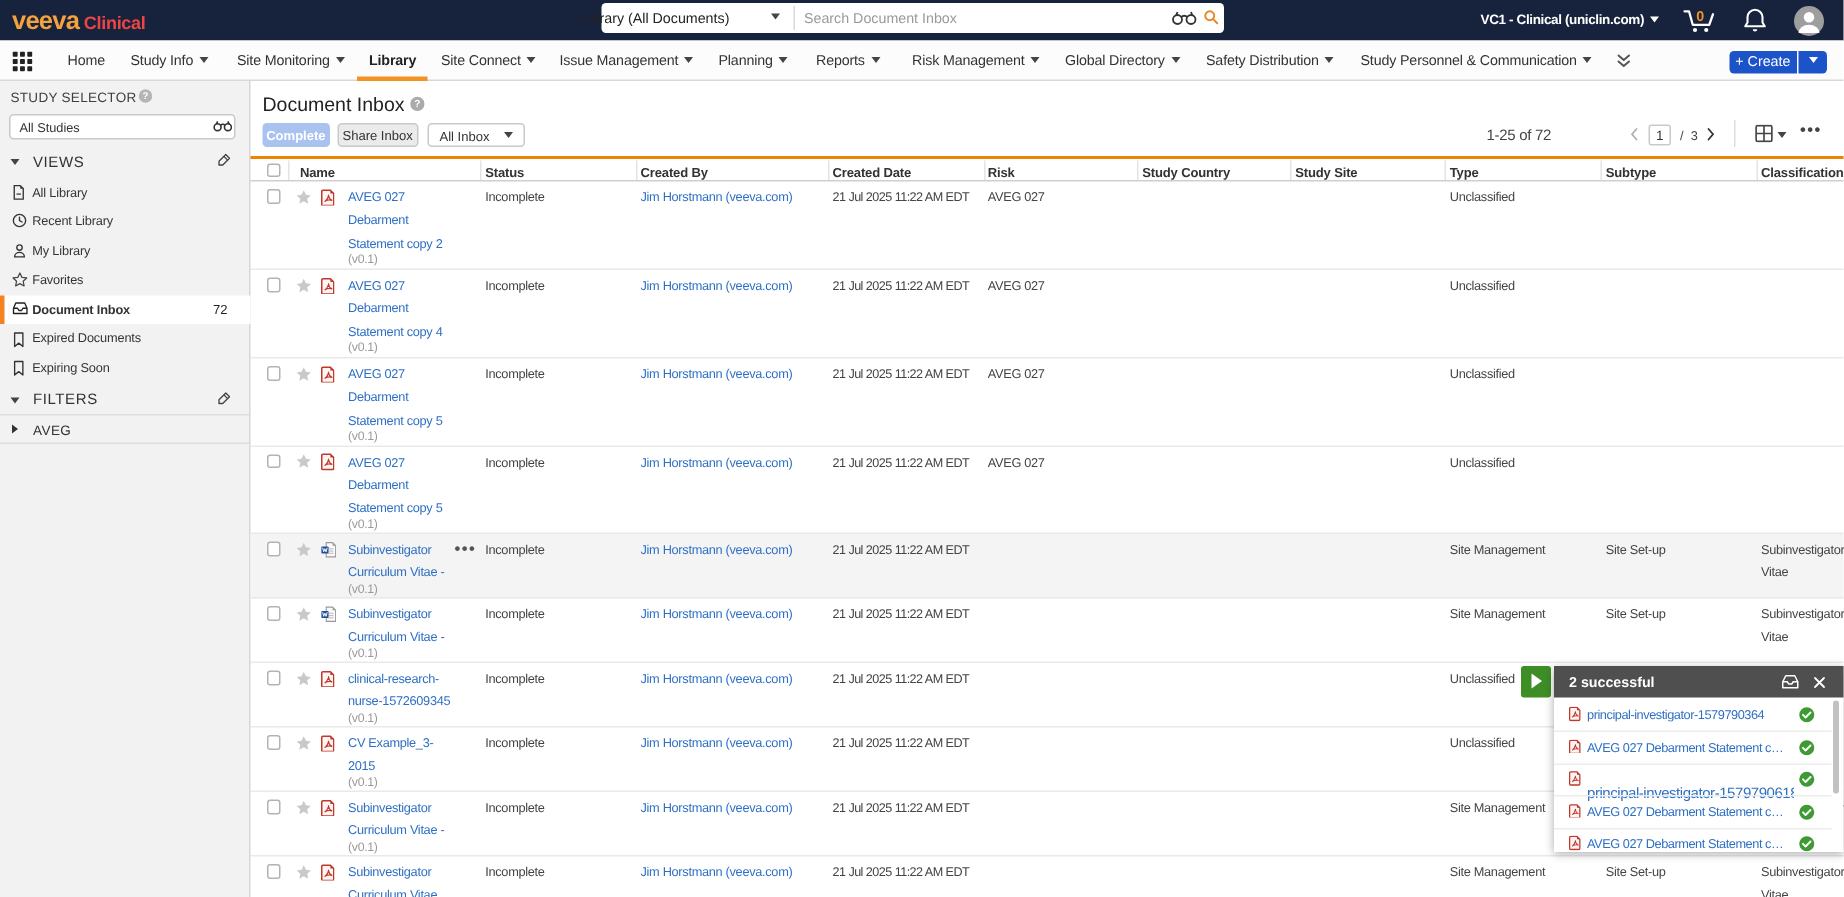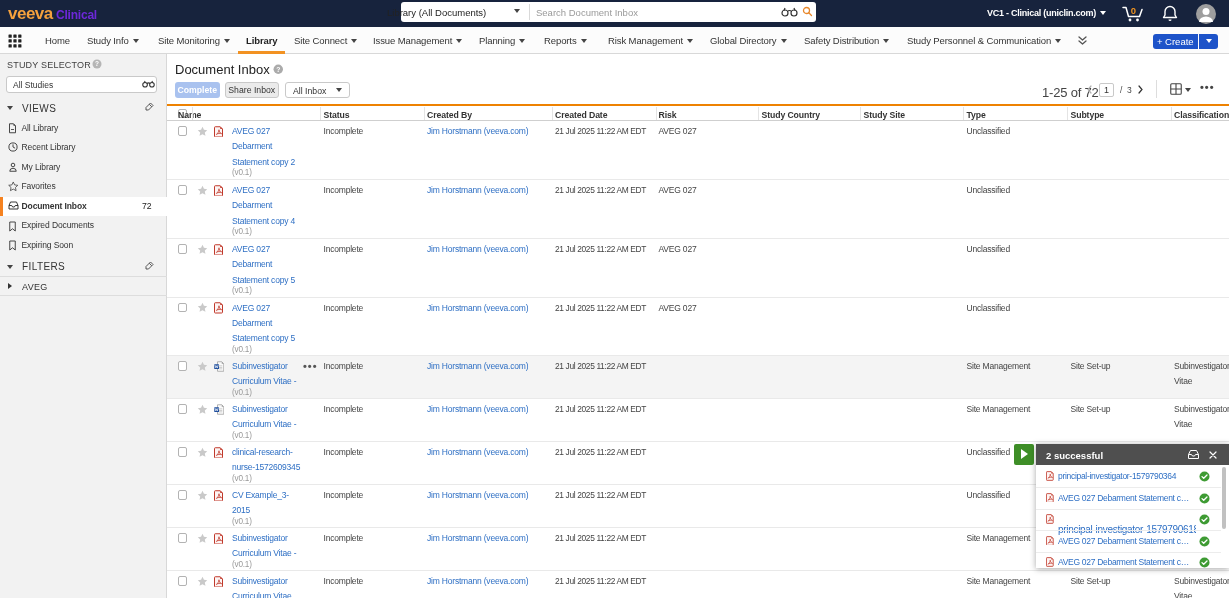--- a/index.html
+++ b/index.html
@@ -13,21 +13,21 @@
 .caret { display:inline-block; width:0; height:0; border-left:3.5px solid transparent; border-right:3.5px solid transparent; border-top:4px solid #444; vertical-align:middle; margin-left:4px; }
 .wcaret { display:inline-block; width:0; height:0; border-left:3.5px solid transparent; border-right:3.5px solid transparent; border-top:4px solid #fff; vertical-align:middle; }
 .sideitem { position:absolute; left:21.5px; font-size:8.5px; letter-spacing:-0.1px; color:#333; white-space:nowrap; }
 </style></head>
 <body>
 
 <div class="abs" style="left:0;top:0;width:1229px;height:27px;background:#17233d"></div>
 <div class="abs" style="left:0;top:27px;width:1229px;height:27px;background:#fcfcfc;border-bottom:1px solid #d8d8d8"></div>
 <div class="abs" style="left:0;top:54px;width:167px;height:544px;background:#f2f2f2;border-right:1px solid #d8d8d8"></div>
 
-<div class="abs" style="left:8px;top:4px;font-size:17px;font-weight:bold;color:#f5a13d;letter-spacing:-0.5px">veeva<span style="color:#6d28d9;font-size:12px;letter-spacing:-0.2px;text-align:center;"> Clinical</span></div>
+<div class="abs" style="left:8px;top:4px;font-size:17px;font-weight:bold;color:#f5a13d;letter-spacing:-0.5px">veeva<span style="color:#ef4444;font-size:12px;letter-spacing:-0.2px;text-align:center;"> Clinical</span></div>
 <div class="abs" style="left:401px;top:2px;width:415px;height:20px;background:#fff;border-radius:3px"></div>
 <div class="abs" style="left:387px;top:7px;font-size:9.5px;color:#222">Library (All Documents)</div>
 <div class="abs" style="left:514px;top:9px;line-height:0"><span class="caret" style="margin-left:0"></span></div>
 <div class="abs" style="left:529px;top:4px;width:1px;height:16px;background:#d9d9d9"></div>
 <div class="abs" style="left:536px;top:7px;font-size:9.5px;color:#9a9a9a">Search Document Inbox</div>
 <svg class="abs" style="left:781px;top:7px" width="17" height="10" viewBox="0 0 34 20">
   <circle cx="8" cy="12" r="6" fill="none" stroke="#333" stroke-width="2.4"></circle>
   <circle cx="26" cy="12" r="6" fill="none" stroke="#333" stroke-width="2.4"></circle>
   <path d="M13 9 a5 5 0 0 1 8 0 M6 7 l2-5 M28 7 l-2-5" fill="none" stroke="#333" stroke-width="2.4"></path>
 </svg>
@@ -152,41 +152,41 @@
 <div class="abs" style="left:175px;top:62px;font-size:13px;color:#222">Document Inbox</div>
 <svg class="abs" style="left:273px;top:63.5px" width="10.5" height="10.5" viewBox="0 0 20 20">
   <circle cx="10" cy="10" r="9" fill="#ababab"></circle>
     <text x="10" y="14.5" font-size="13" font-weight="bold" fill="#fff" text-anchor="middle" font-family="Liberation Sans">?</text>
 </svg>
 <div class="abs" style="left:175px;top:82px;width:44.5px;height:16px;background:#a9c2ef;border-radius:3px;color:#fff;font-size:8.7px;font-weight:bold;text-align:center;line-height:16px">Complete</div>
 <div class="abs" style="left:225px;top:82px;width:53.5px;height:16px;background:#ebebeb;border:1px solid #c9c9c9;border-radius:3px;color:#333;font-size:8.7px;text-align:center;line-height:14.5px">Share Inbox</div>
 <div class="abs" style="left:285px;top:82px;width:65px;height:16px;background:#fff;border:1px solid #c9c9c9;border-radius:3px"></div>
 <div class="abs" style="left:293px;top:86px;font-size:8.7px;color:#333">All Inbox</div>
 <div class="abs" style="left:336px;top:88px;line-height:0"><span class="caret" style="margin-left:0"></span></div>
-<div class="abs" style="left:1042px;top:84.5px;font-size:13px;letter-spacing:-0.2px;color:#444">1-25 of 72</div>
+<div class="abs" style="left:991px;top:84.5px;font-size:10px;letter-spacing:-0.2px;color:#444">1-25 of 72</div>
 <svg class="abs" style="left:1086px;top:85px" width="7" height="9" viewBox="0 0 14 18">
     <path d="M10 2 L4 9 l6 7" fill="none" stroke="#b0b0b0" stroke-width="2.4" stroke-linecap="round"></path>
   </svg>
 <div class="abs" style="left:1099px;top:82.5px;width:15px;height:14px;border:1px solid #c9c9c9;border-radius:2px;font-size:9px;color:#333;text-align:center;line-height:13px">1</div>
 <div class="abs" style="left:1120px;top:84.5px;font-size:8.5px;color:#444">/&nbsp; 3</div>
 <svg class="abs" style="left:1137px;top:85px" width="7" height="9" viewBox="0 0 14 18">
     <path d="M4 2 l6 7 -6 7" fill="none" stroke="#333" stroke-width="2.4" stroke-linecap="round"></path>
   </svg>
 <div class="abs" style="left:1156px;top:80px;width:1px;height:18px;background:#ddd"></div>
 <svg class="abs" style="left:1170px;top:83px" width="12" height="12" viewBox="0 0 24 24">
   <rect x="1.5" y="1.5" width="21" height="21" rx="2" fill="none" stroke="#444" stroke-width="2.2"></rect>
   <path d="M12 1.5 V22.5 M1.5 12 H22.5" stroke="#444" stroke-width="2.2"></path>
 </svg>
 <div class="abs" style="left:1185px;top:88px;line-height:0"><span class="caret" style="margin-left:0"></span></div>
 <div class="abs" style="left:1200px;top:81px;font-size:11px;font-weight:bold;color:#444;letter-spacing:1px">•••</div>
 
 <div class="abs" style="left:167px;top:103.7px;width:1062px;height:2px;background:#ee8201"></div>
 <div class="abs" style="left:167px;top:120.4px;width:1062px;height:1px;background:#cfcfcf"></div>
 <div class="cb" style="left:177.5px;top:108.7px"></div>
-<div class="th" style="left:178px">Name</div>
+<div class="th" style="left:200px">Name</div>
 <div class="th" style="left:323.5px">Status</div>
 <div class="th" style="left:427px">Created By</div>
 <div class="th" style="left:555px">Created Date</div>
 <div class="th" style="left:658.5px">Risk</div>
 <div class="th" style="left:761.5px">Study Country</div>
 <div class="th" style="left:863.5px">Study Site</div>
 <div class="th" style="left:966.5px">Type</div>
 <div class="th" style="left:1070.5px">Subtype</div>
 <div class="th" style="left:1174px">Classification</div>
 <div class="abs" style="left:191.5px;top:106.7px;width:1px;height:13px;background:#e4e4e4"></div>

